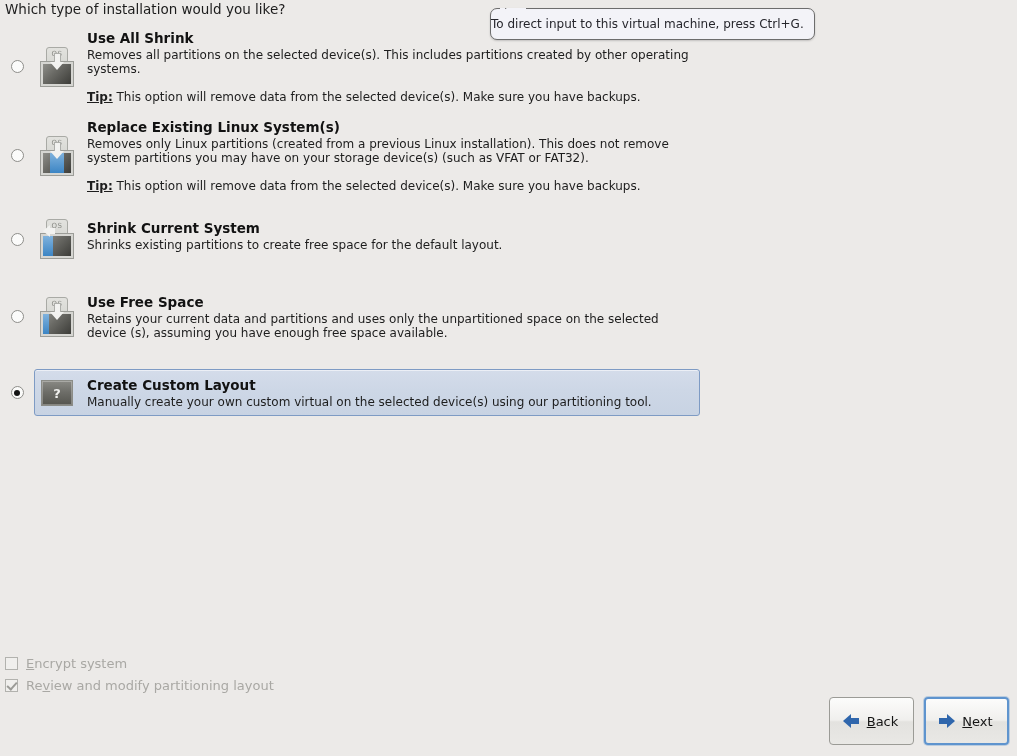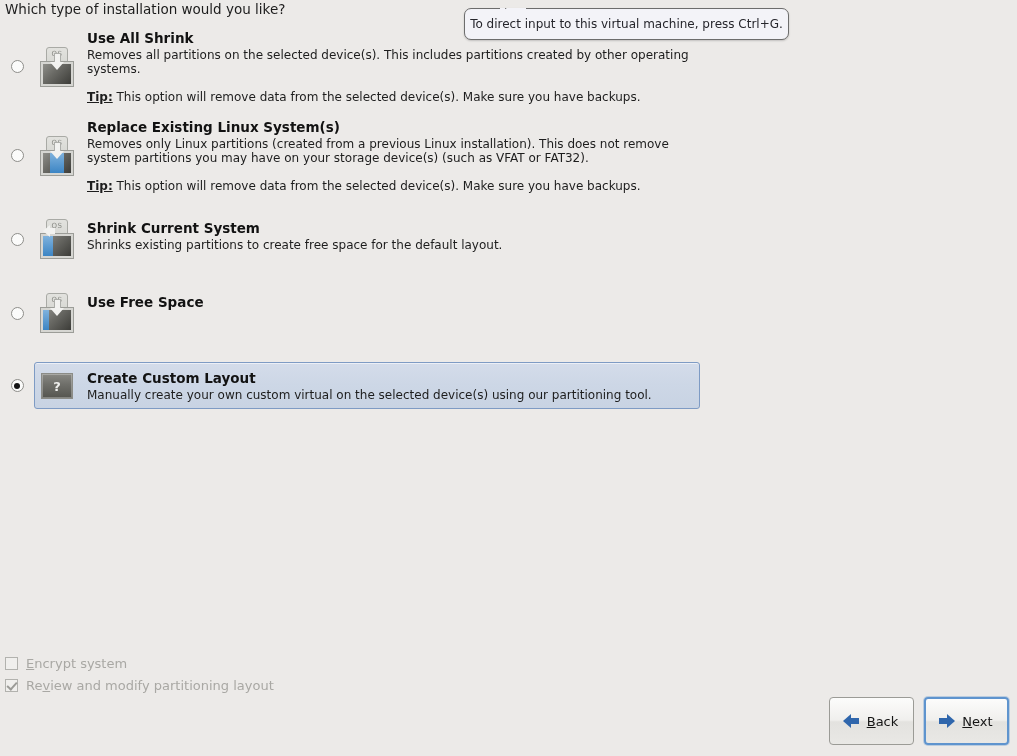--- a/index.html
+++ b/index.html
@@ -234,33 +234,32 @@
     font-weight: bold;
     text-align: center;
     line-height: 25px;
     box-sizing: border-box;
     box-shadow: inset 0 0 0 1px rgba(255,255,255,.28);
   }
 
   
   #tooltip {
     position: absolute;
-    left: 464px;
+    left: 490px;
     top: 8px;
     width: 325px;
     height: 32px;
     background: #f3f3f8;
     border: 1px solid #6d6d6d;
     border-radius: 7px;
     box-sizing: border-box;
     font-size: 12px;
     color: #26262c;
     display: flex;
     align-items: center;
-    justify-content: center;
     box-shadow: 0 1px 2px rgba(0,0,0,.18);
   }
   #tooltip-tail {
     position: absolute;
     left: 505px;
     top: -1px;
     width: 20px;
     height: 10px;
     overflow: hidden;
   }
@@ -483,20 +482,21 @@
             </div>
           </div>
           <div class="arrow-down">
             <i class="arrow-stem"></i>
               <i class="arrow-head"></i>
           </div>
         </div>
       </div>
       <div class="texts">
         <div class="opt-title">Use Free Space</div>
+        <div class="opt-desc">Retains your current data and partitions and uses only the unpartitioned space on the selected device (s), assuming you have enough free space available.</div>
       </div>
     </div>
   </div>
 
   <div class="option-row tight selected" style="margin-top:22px;">
     <div class="radio-cell">
       <div class="radio checked"></div>
     </div>
     <div class="content-cell">
       <div class="icon-cell">

